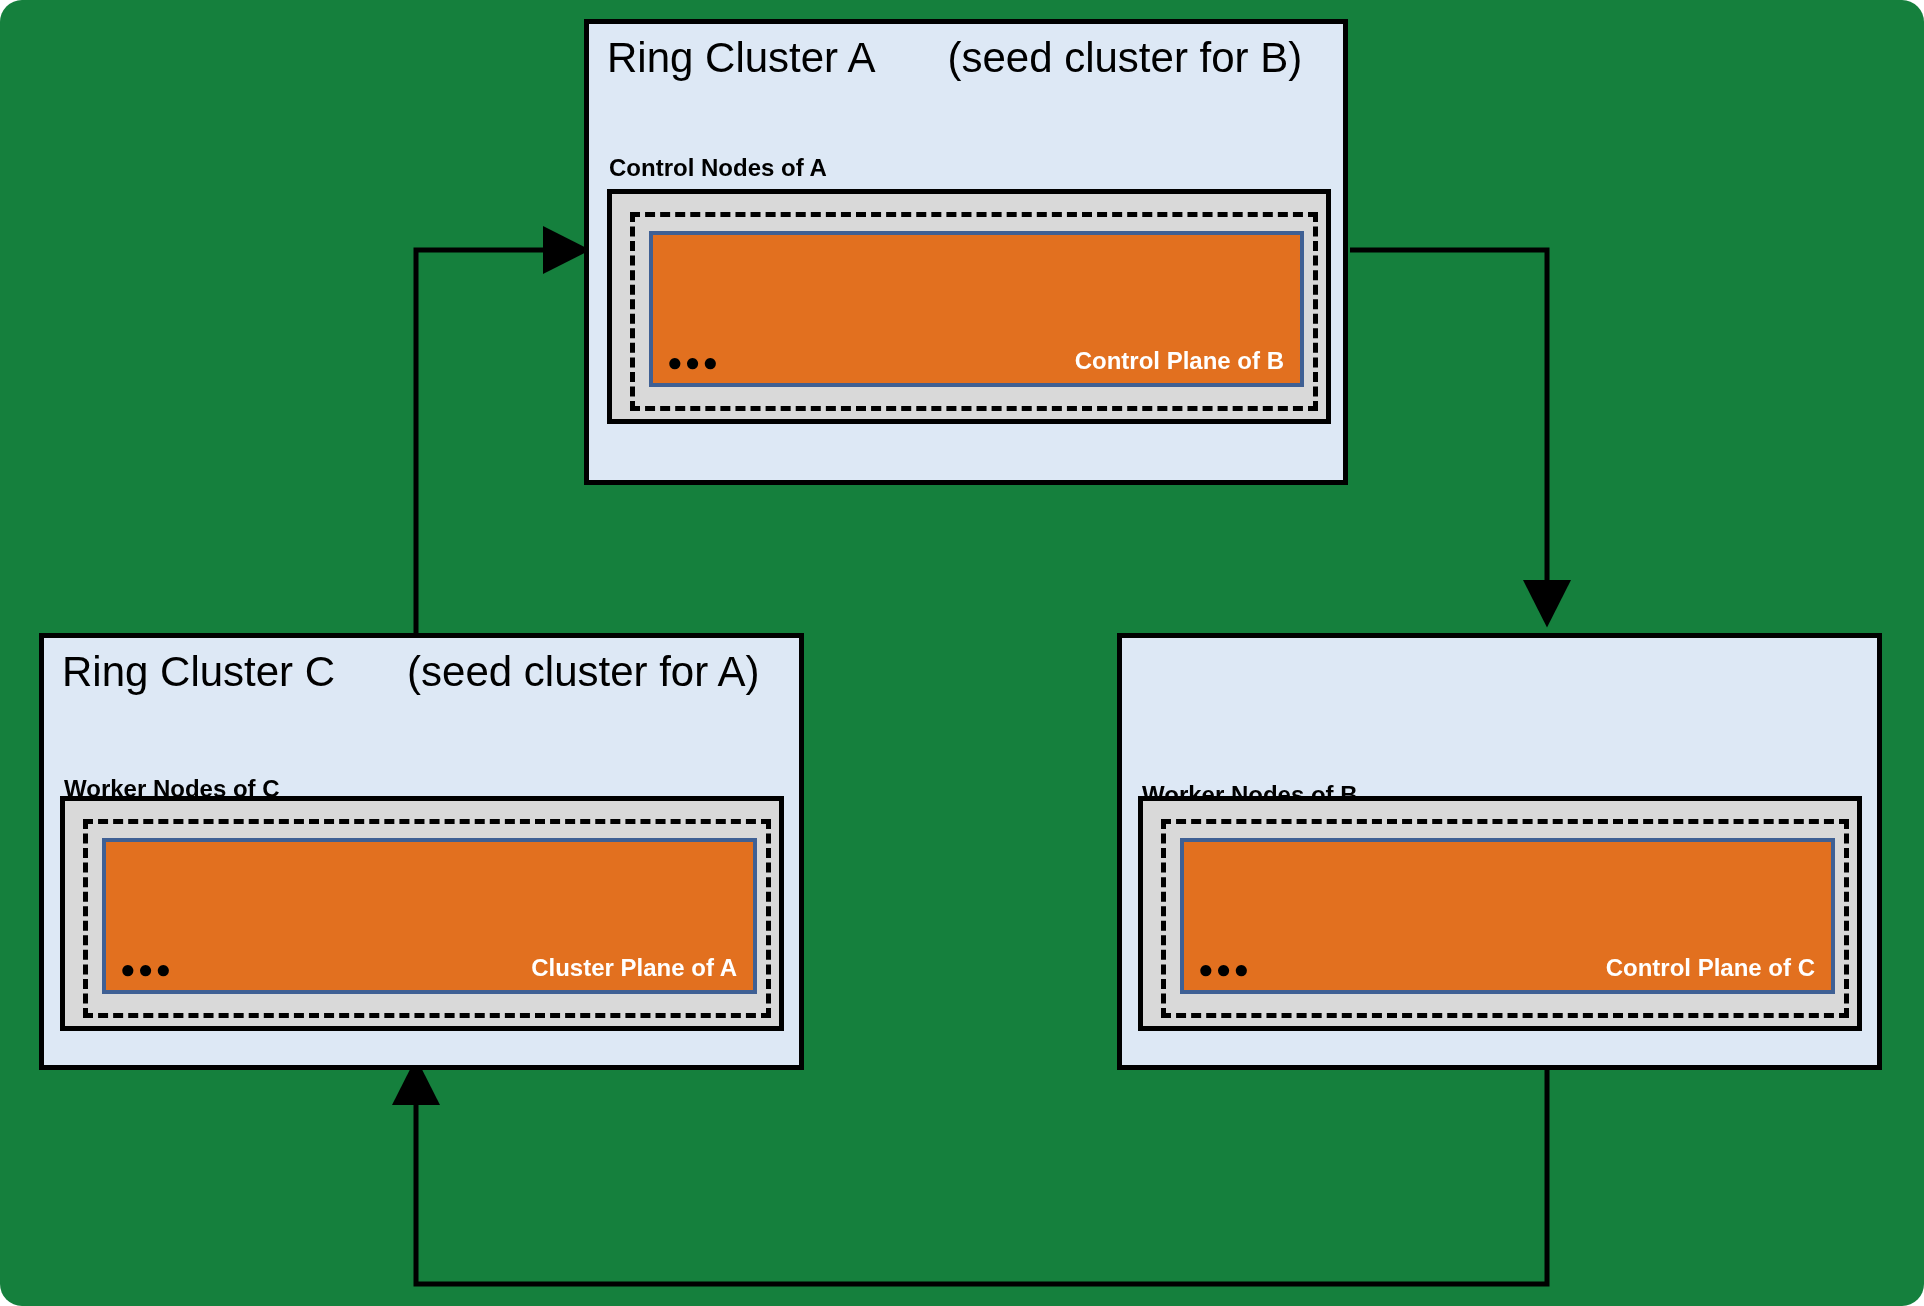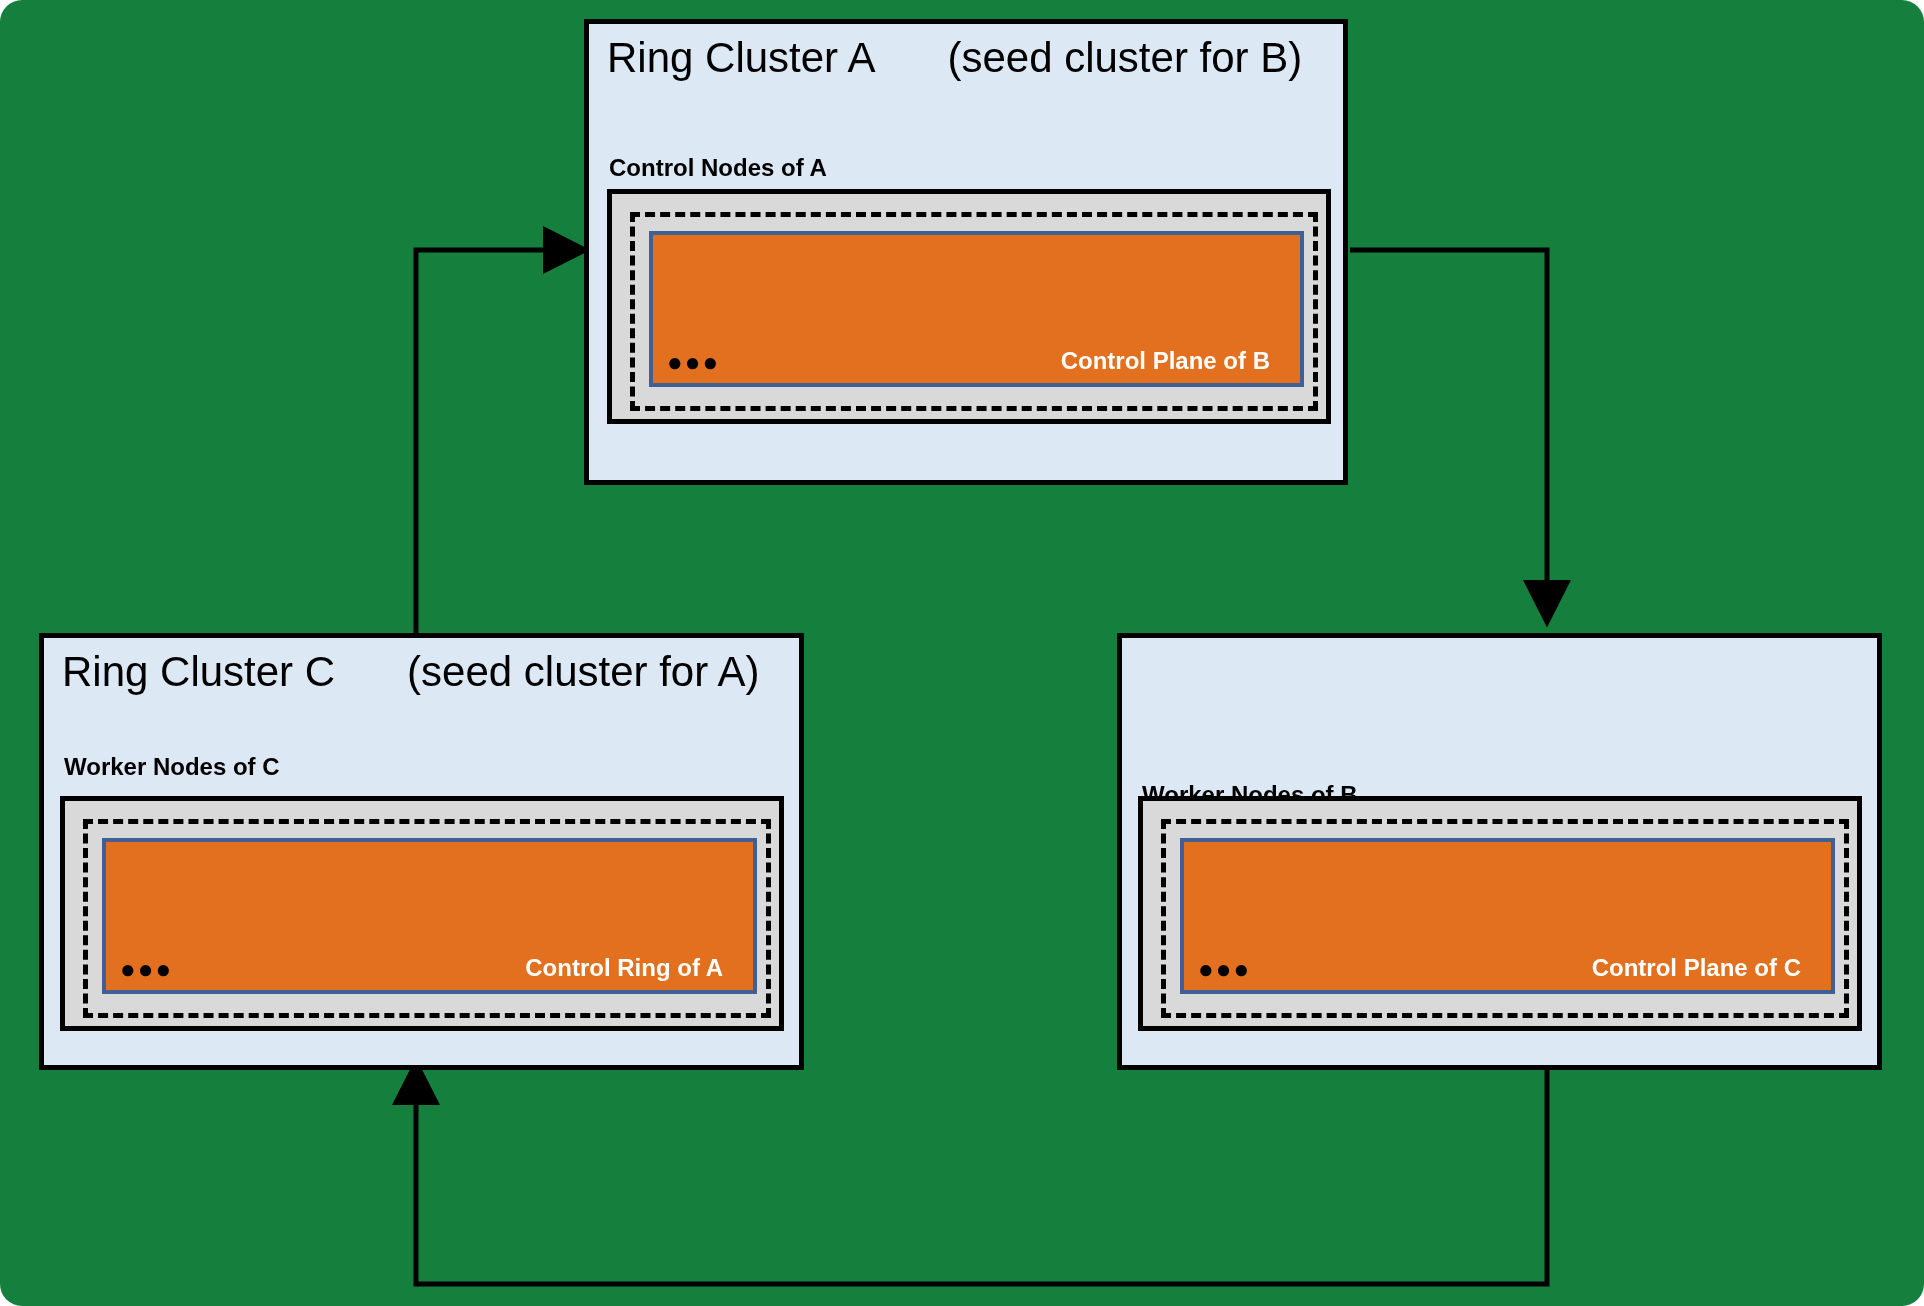--- a/index.html
+++ b/index.html
@@ -65,21 +65,21 @@
   }
   
   .cp-box {
     position: absolute;
     background: #e2701f;
     border: 4px solid #3f6094;
     box-sizing: border-box;
   }
   .cp-label {
     position: absolute;
-    right: 30px;
+    right: 16px;
     bottom: 8px;
     font-size: 24px;
     font-weight: bold;
     color: #ffffff;
     white-space: nowrap;
   }
   .dots {
     position: absolute;
     left: 14px;
     bottom: 8px;
@@ -133,27 +133,27 @@
           <div class="cp-label">Control Plane of B</div>
         </div>
       </div>
     </div>
   </div>
 
   <div class="cluster" style="left:39px; top:633px; width:765px; height:437px;padding-left:20px;">
     <div class="cluster-title">
       <span>Ring Cluster C</span><span class="seed">(seed cluster for A)</span>
     </div>
-    <div class="worker-label" style="top:115px;">Worker Nodes of C</div>
+    <div class="worker-label" style="top:137px;">Worker Nodes of C</div>
 
     <div class="worker-box" style="left:16px; top:158px; width:724px; height:235px;">
       <div class="dashed-box" style="left:18px; top:18px; width:688px; height:199px;">
         <div class="cp-box" style="left:14px; top:14px; width:655px; height:156px;">
           <div class="dots">●●●</div>
-          <div class="cp-label">Control Ring of A</div>
+          <div class="cp-label">Cluster Plane of A</div>
         </div>
       </div>
     </div>
   </div>
 
   <div class="cluster" style="left:1117px; top:633px; width:765px; height:437px;">
     <div class="worker-label" style="top:143px;">Worker Nodes of B</div>
 
     <div class="worker-box" style="left:16px; top:158px; width:724px; height:235px;">
       <div class="dashed-box" style="left:18px; top:18px; width:688px; height:199px;">

